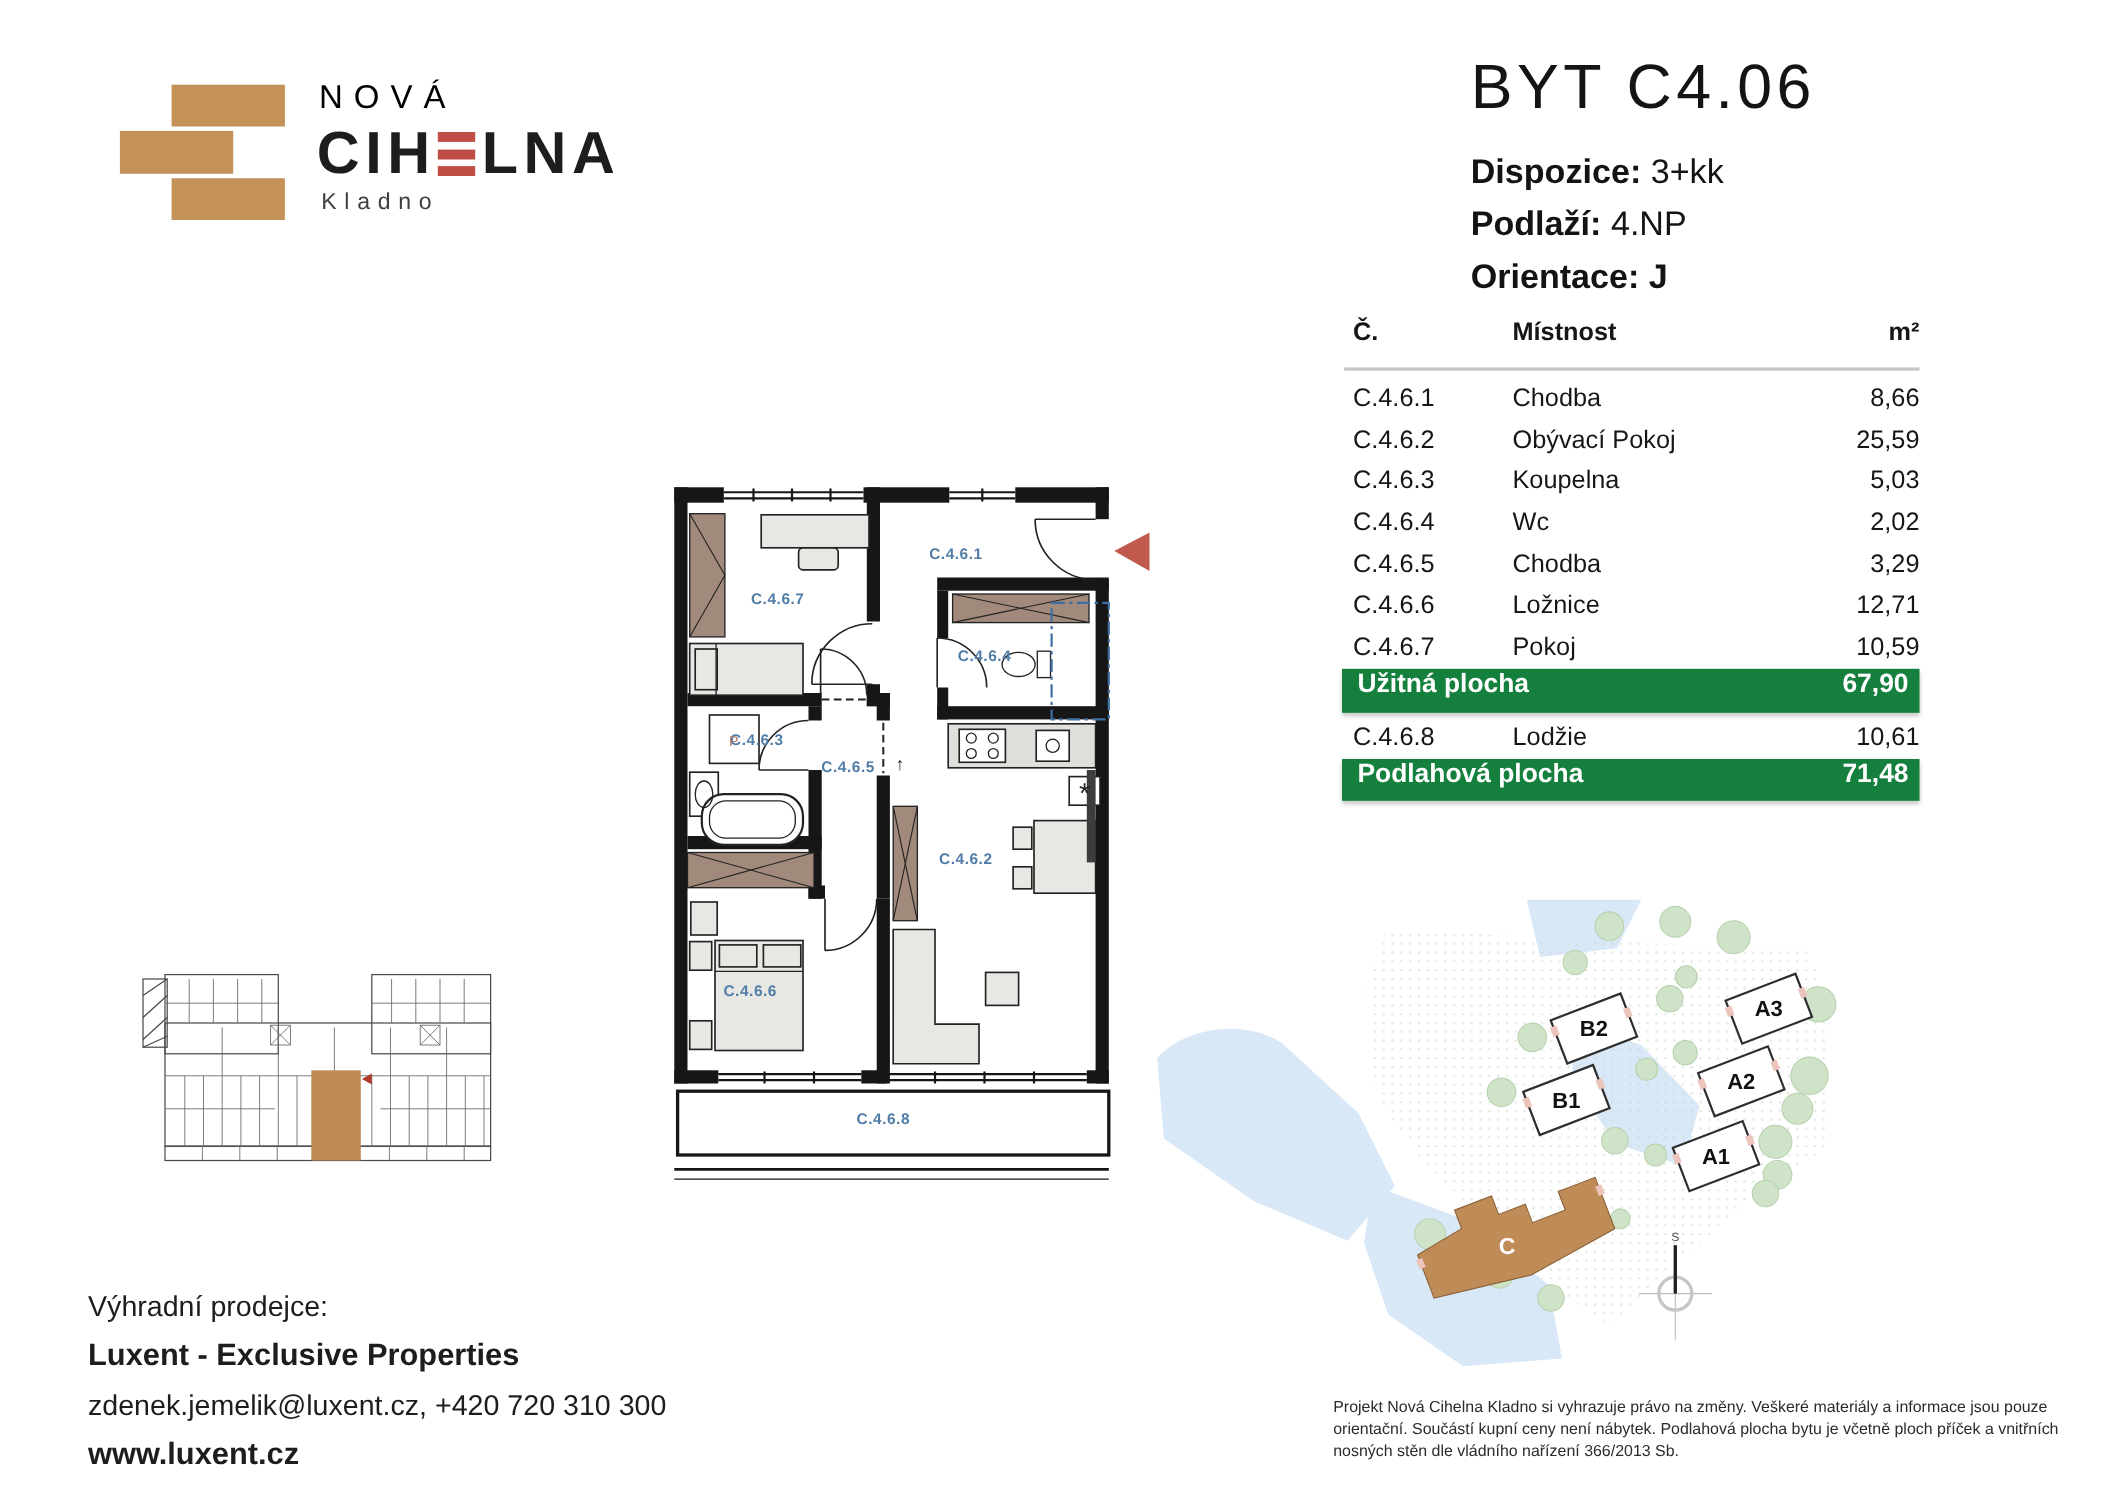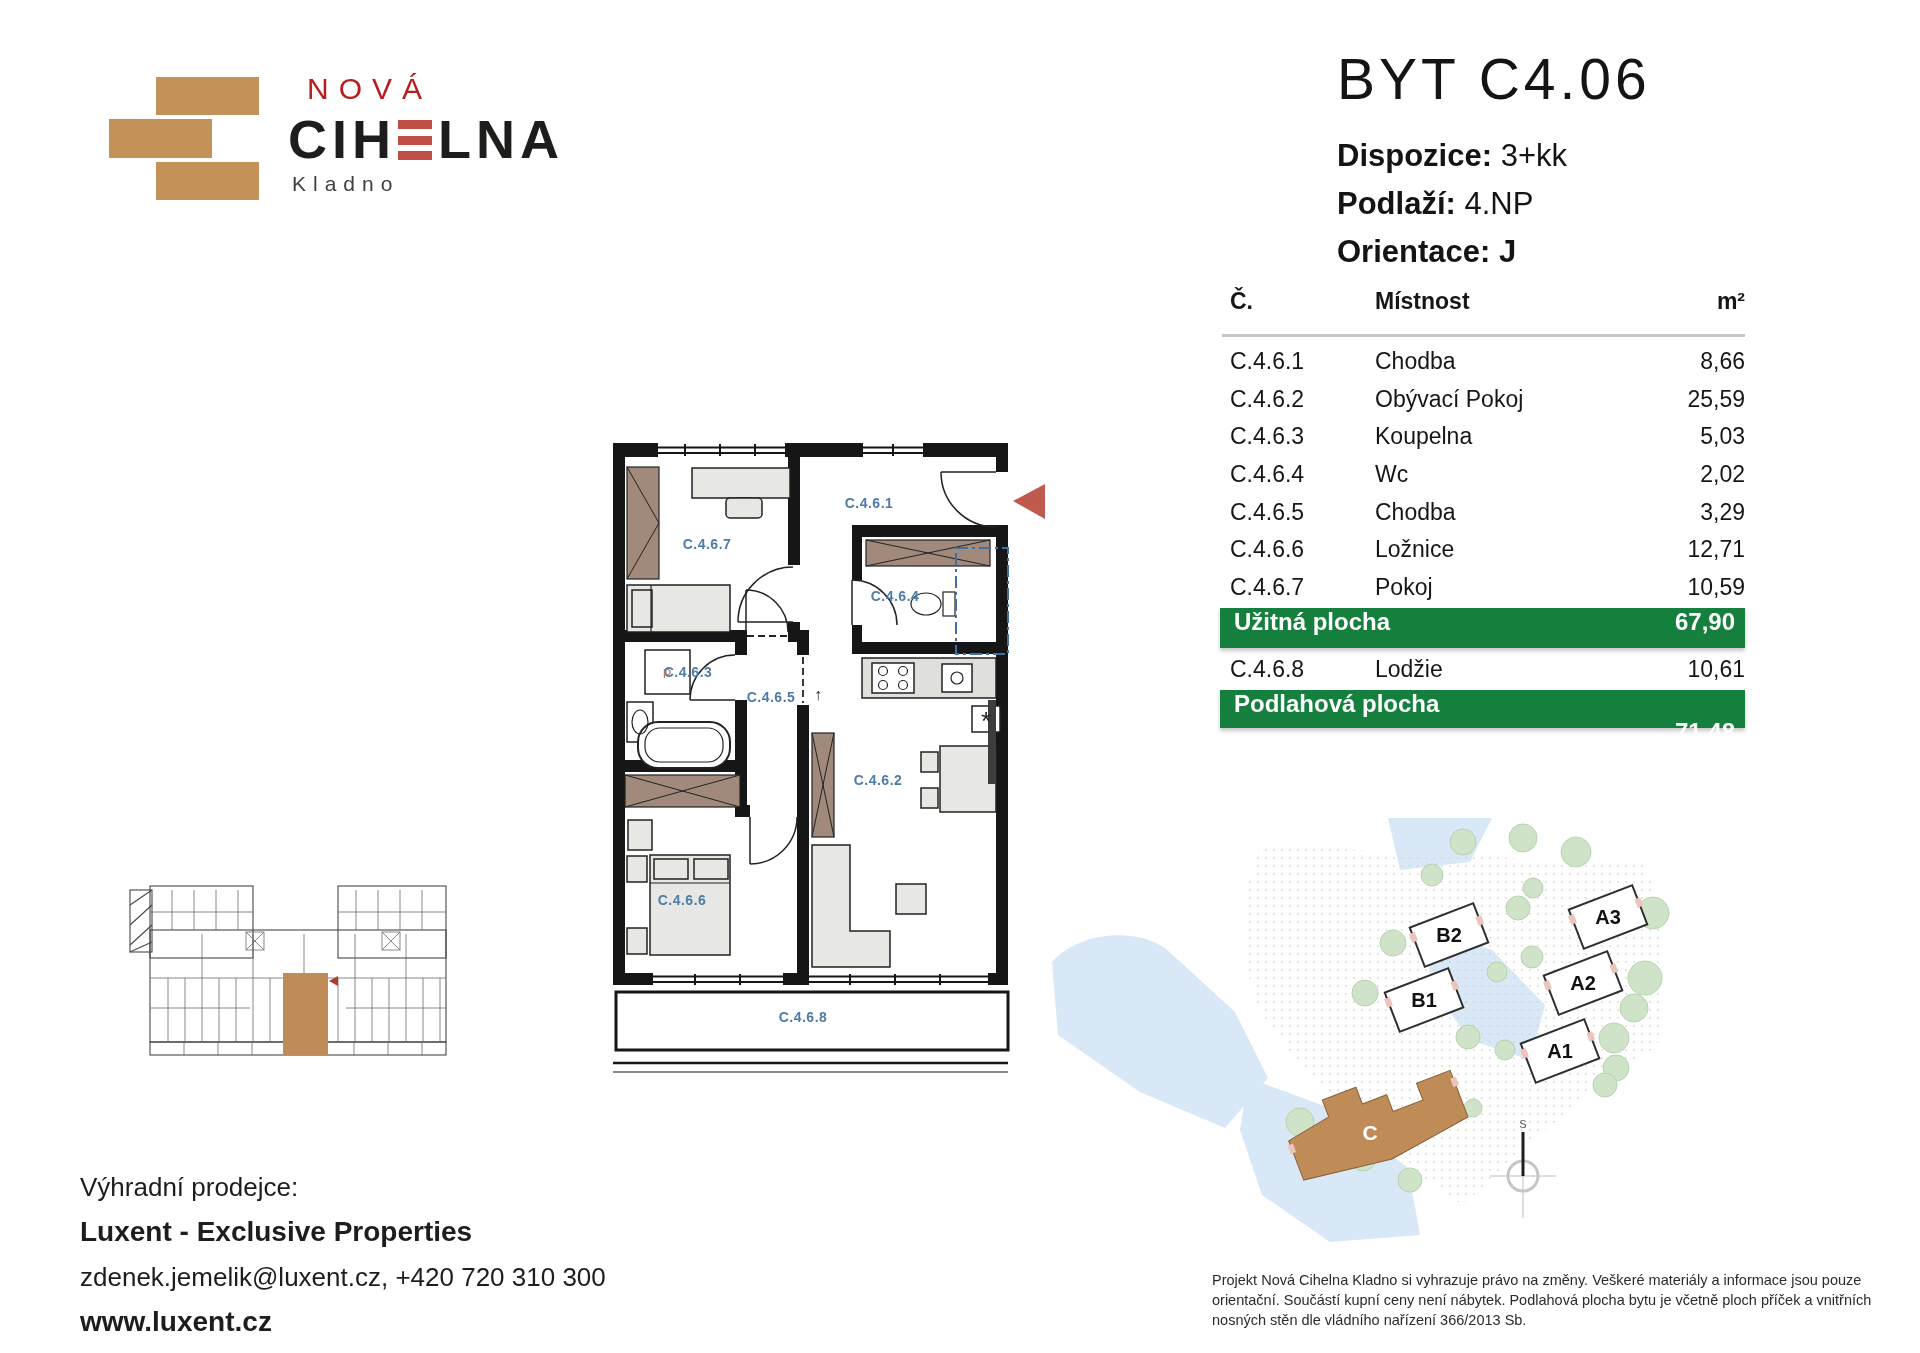--- a/index.html
+++ b/index.html
@@ -2,21 +2,21 @@
 <html><head>
 <meta charset="utf-8">
 <style>
   html,body{margin:0;padding:0;background:#fff;}
   .page{position:relative;width:1920px;height:1353px;background:#fff;overflow:hidden;
         font-family:"Liberation Sans",sans-serif;color:#1d1d1b;}
   .abs{position:absolute;}
 
   
   .brick{position:absolute;background:#c49158;}
-  .brand-top{position:absolute;left:290px;top:72px;font-size:30px;letter-spacing:10px;color:#b91c1c;margin-left:17px;}
+  .brand-top{position:absolute;left:290px;top:72px;font-size:30px;letter-spacing:10px;color:#000000;}
   .brand-main{position:absolute;left:288px;top:108px;font-size:54px;font-weight:bold;letter-spacing:5px;color:#1d1d1b;display:flex;align-items:center;}
   .e-icon{display:inline-block;width:34px;height:40px;margin:0 6px 0 2px;position:relative;top:1px;}
   .e-icon span{display:block;width:34px;height:9px;background:#bf4f44;margin-bottom:6.5px;}
   .e-icon span:last-child{margin-bottom:0;}
   .brand-city{position:absolute;left:292px;top:172px;font-size:21px;letter-spacing:7px;color:#3f3f3f;}
 
   
   .unit-title{position:absolute;left:1337px;top:46px;font-size:57px;font-weight:normal;letter-spacing:4px;color:#141414;}
   .spec-row{position:absolute;left:1337px;font-size:31px;color:#141414;}
   .spec-row b{font-weight:bold;text-align:center;}
@@ -133,21 +133,21 @@
     <span class="bl">Užitná plocha</span>
     <span class="bv">67,90</span>
   </div>
   <div class="rt rt-loggia">
     <div class="flexrow">
         <span class="c-num">C.4.6.8</span>
         <span class="c-room">Lodžie</span>
         <span class="c-area">10,61</span>
       </div>
   </div>
-  <div class="tanbar" style="top:690px;height:38px;flex-direction:column;">
+  <div class="tanbar" style="top:690px;height:38px;">
     <span class="bl">Podlahová plocha</span>
     <span class="bv">71,48</span>
   </div>
 
   <svg class="abs" style="left:598px;top:428px;" width="484" height="664" viewBox="598 428 484 664">
 
     <g fill="#161616">
       <rect x="613" y="443" width="45" height="14"></rect>
         <rect x="785" y="443" width="78" height="14"></rect>
         <rect x="923" y="443" width="85" height="14"></rect>

